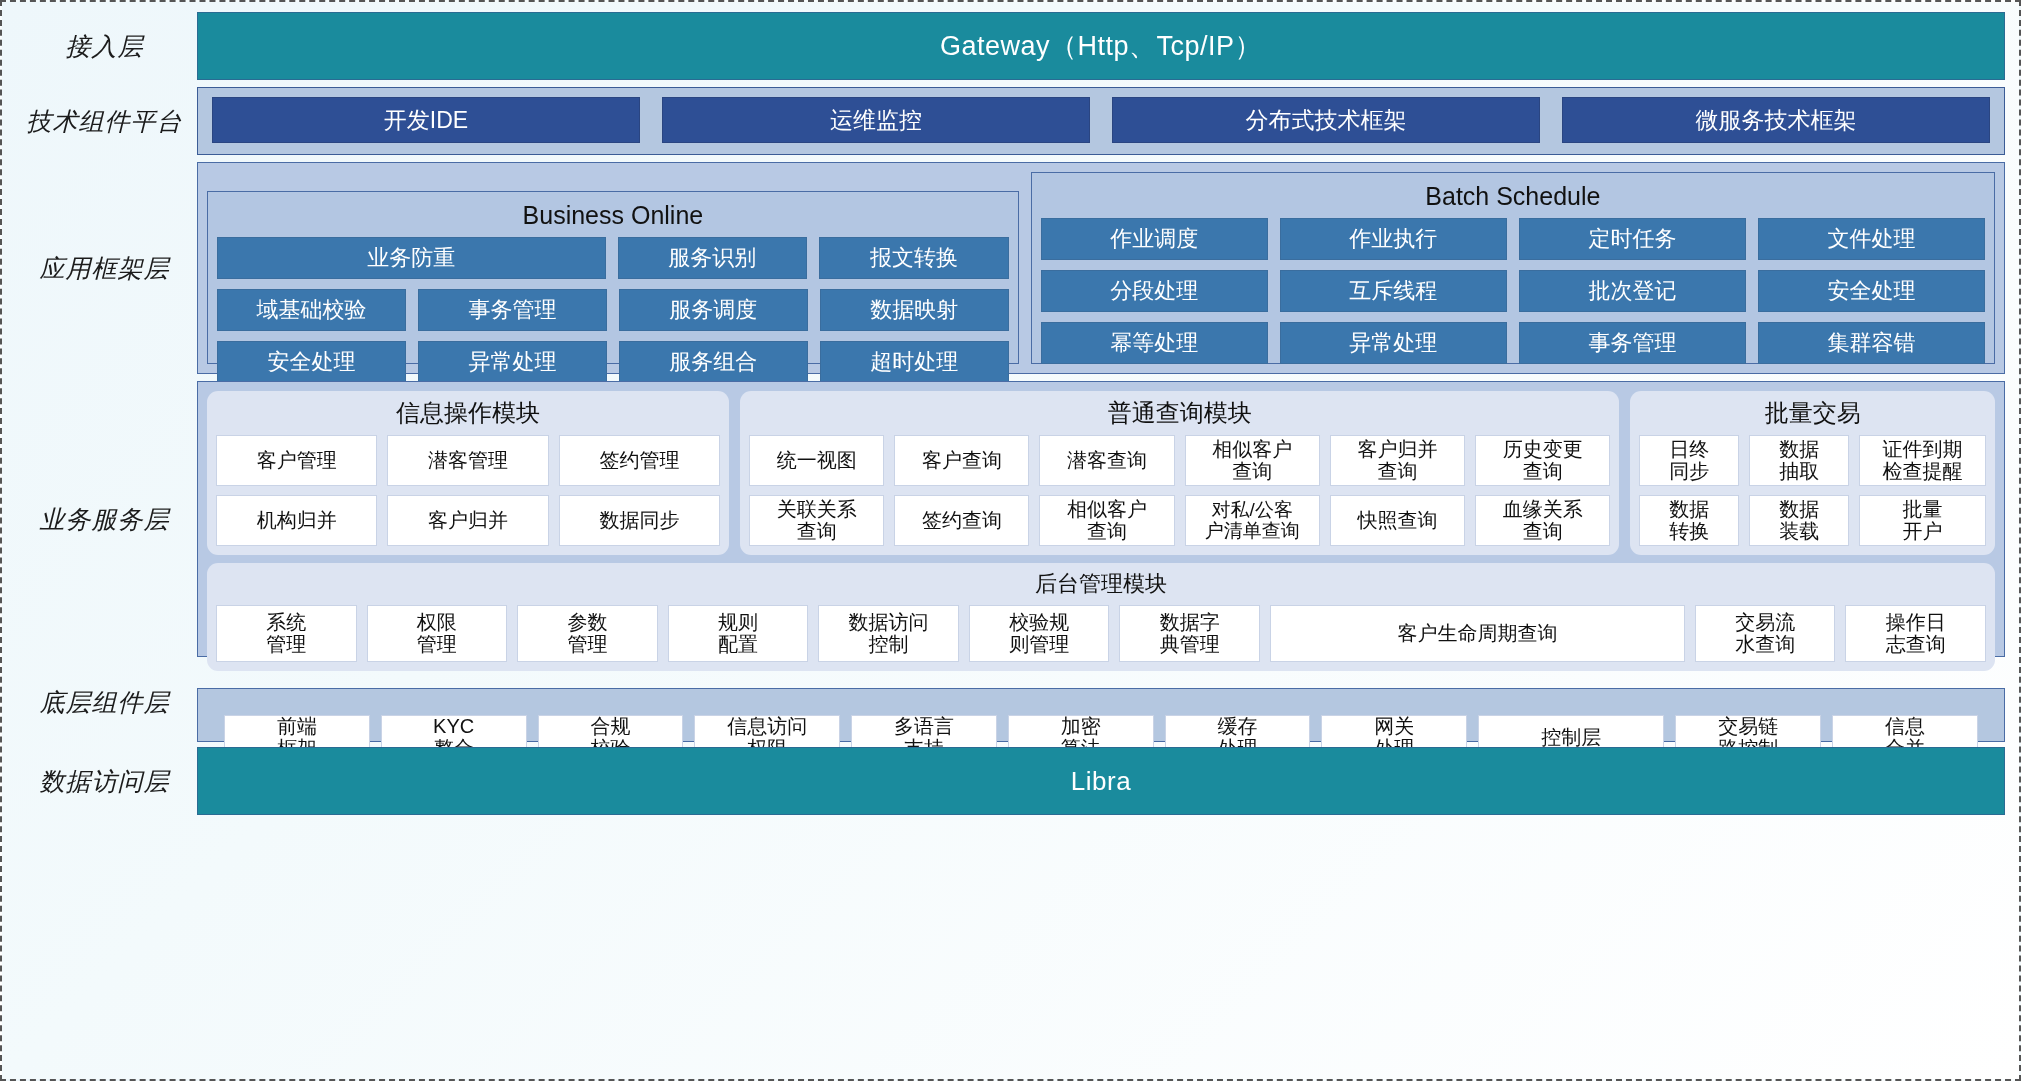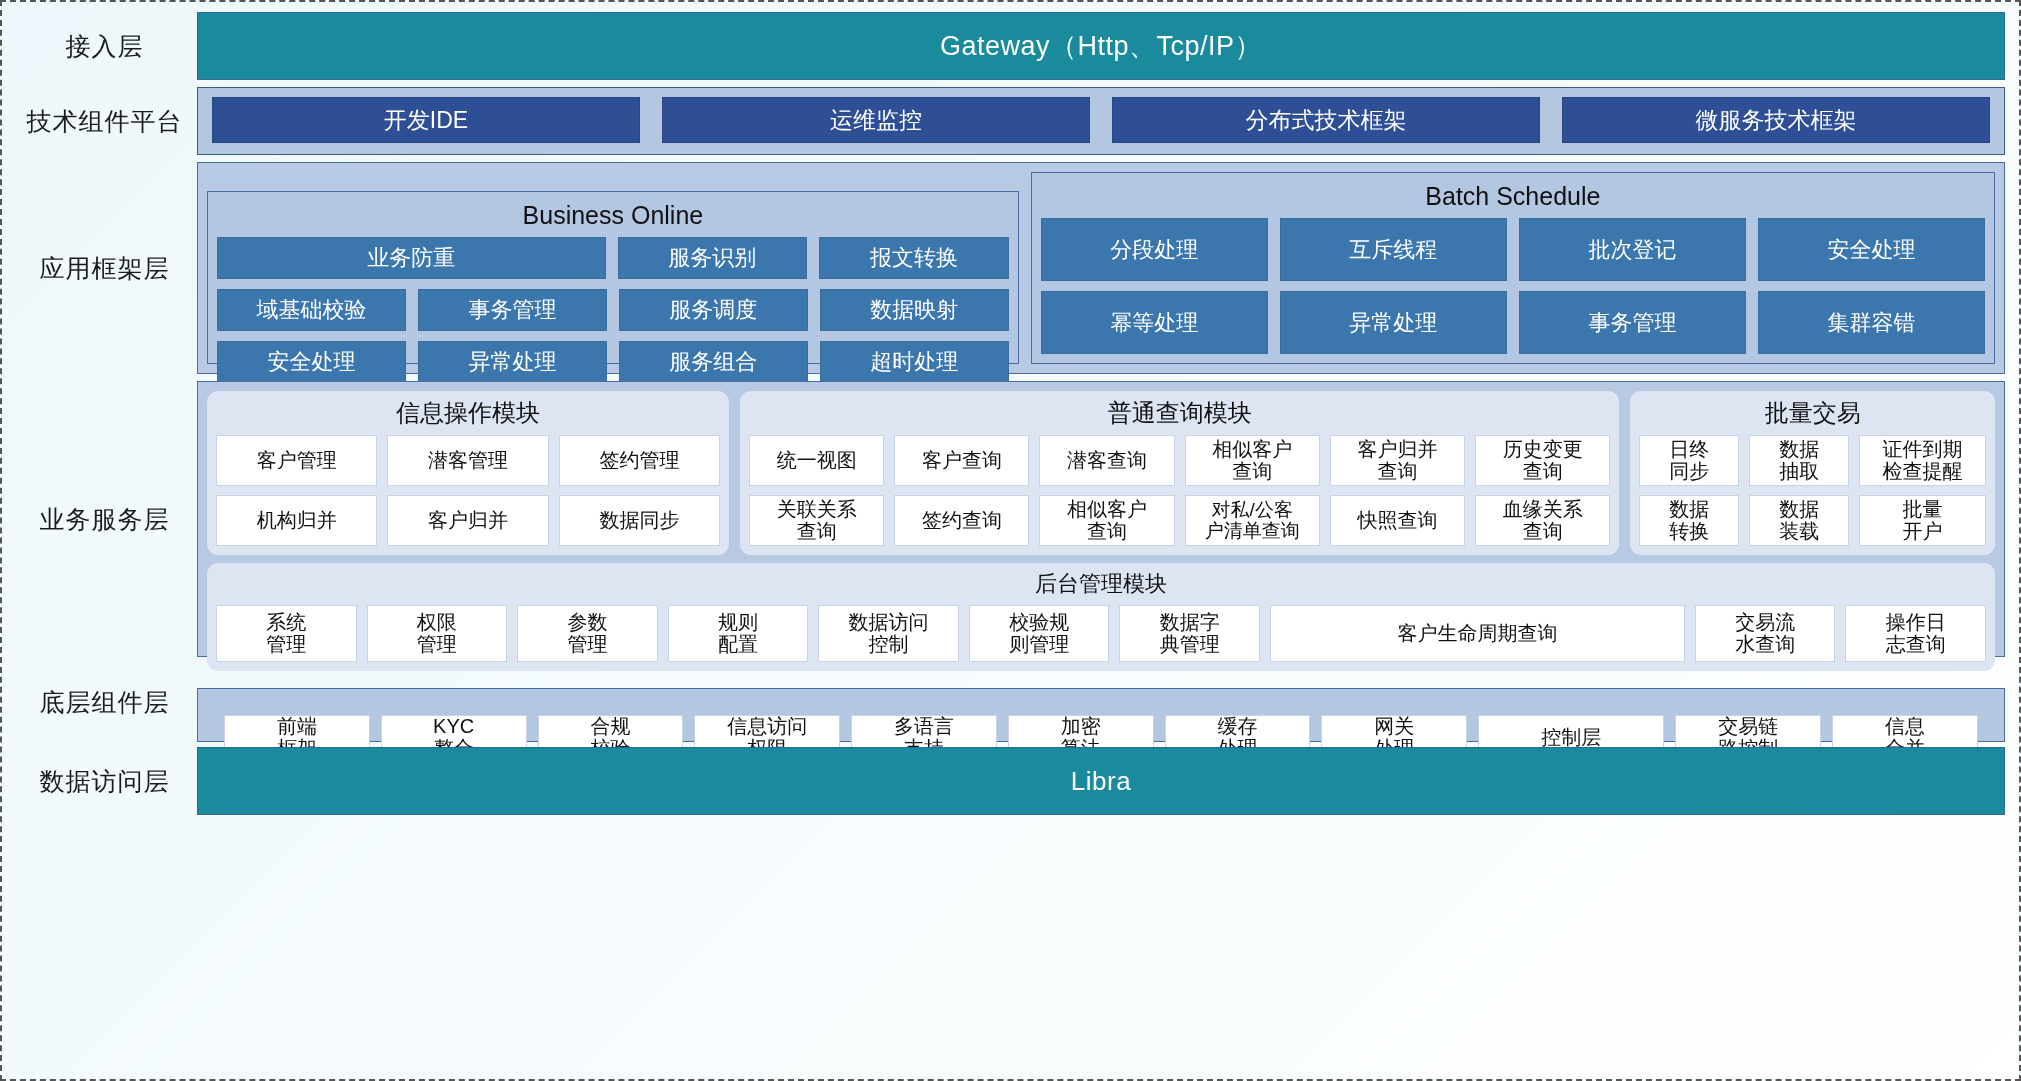--- a/index.html
+++ b/index.html
@@ -22,20 +22,21 @@
     box-sizing:border-box;
     gap:7px;
   }
   .row{display:flex;align-items:stretch;gap:0;}
   .rlabel{
     width:185px;min-width:185px;
     display:flex;align-items:center;justify-content:center;
     font-size:25px;color:#1b1b1b;font-weight:400;
     letter-spacing:1px;
     text-align:center;
+    font-style:italic;
   }
   .rbody{flex:1;display:flex;}
 
   
   .tealbar{
     flex:1;background:#1a8b9d;border:1px solid #2a6b93;
     display:flex;align-items:center;justify-content:center;
     color:#fff;font-size:27px;letter-spacing:.5px;
   }
   .tealbar.small{font-size:26px;}
@@ -177,20 +178,26 @@
                 <div class="appcell">异常处理</div>
                 <div class="appcell">服务组合</div>
                 <div class="appcell">超时处理</div>
               </div>
             </div>
           </div>
 
           <div class="appgroup batch">
             <div class="grouptitle">Batch Schedule</div>
             <div class="approws">
+              <div class="approw">
+                <div class="appcell">作业调度</div>
+                <div class="appcell">作业执行</div>
+                <div class="appcell">定时任务</div>
+                <div class="appcell">文件处理</div>
+              </div>
               <div class="approw">
                 <div class="appcell">分段处理</div>
                 <div class="appcell">互斥线程</div>
                 <div class="appcell">批次登记</div>
                 <div class="appcell">安全处理</div>
               </div>
               <div class="approw">
                 <div class="appcell">幂等处理</div>
                 <div class="appcell">异常处理</div>
                 <div class="appcell">事务管理</div>

